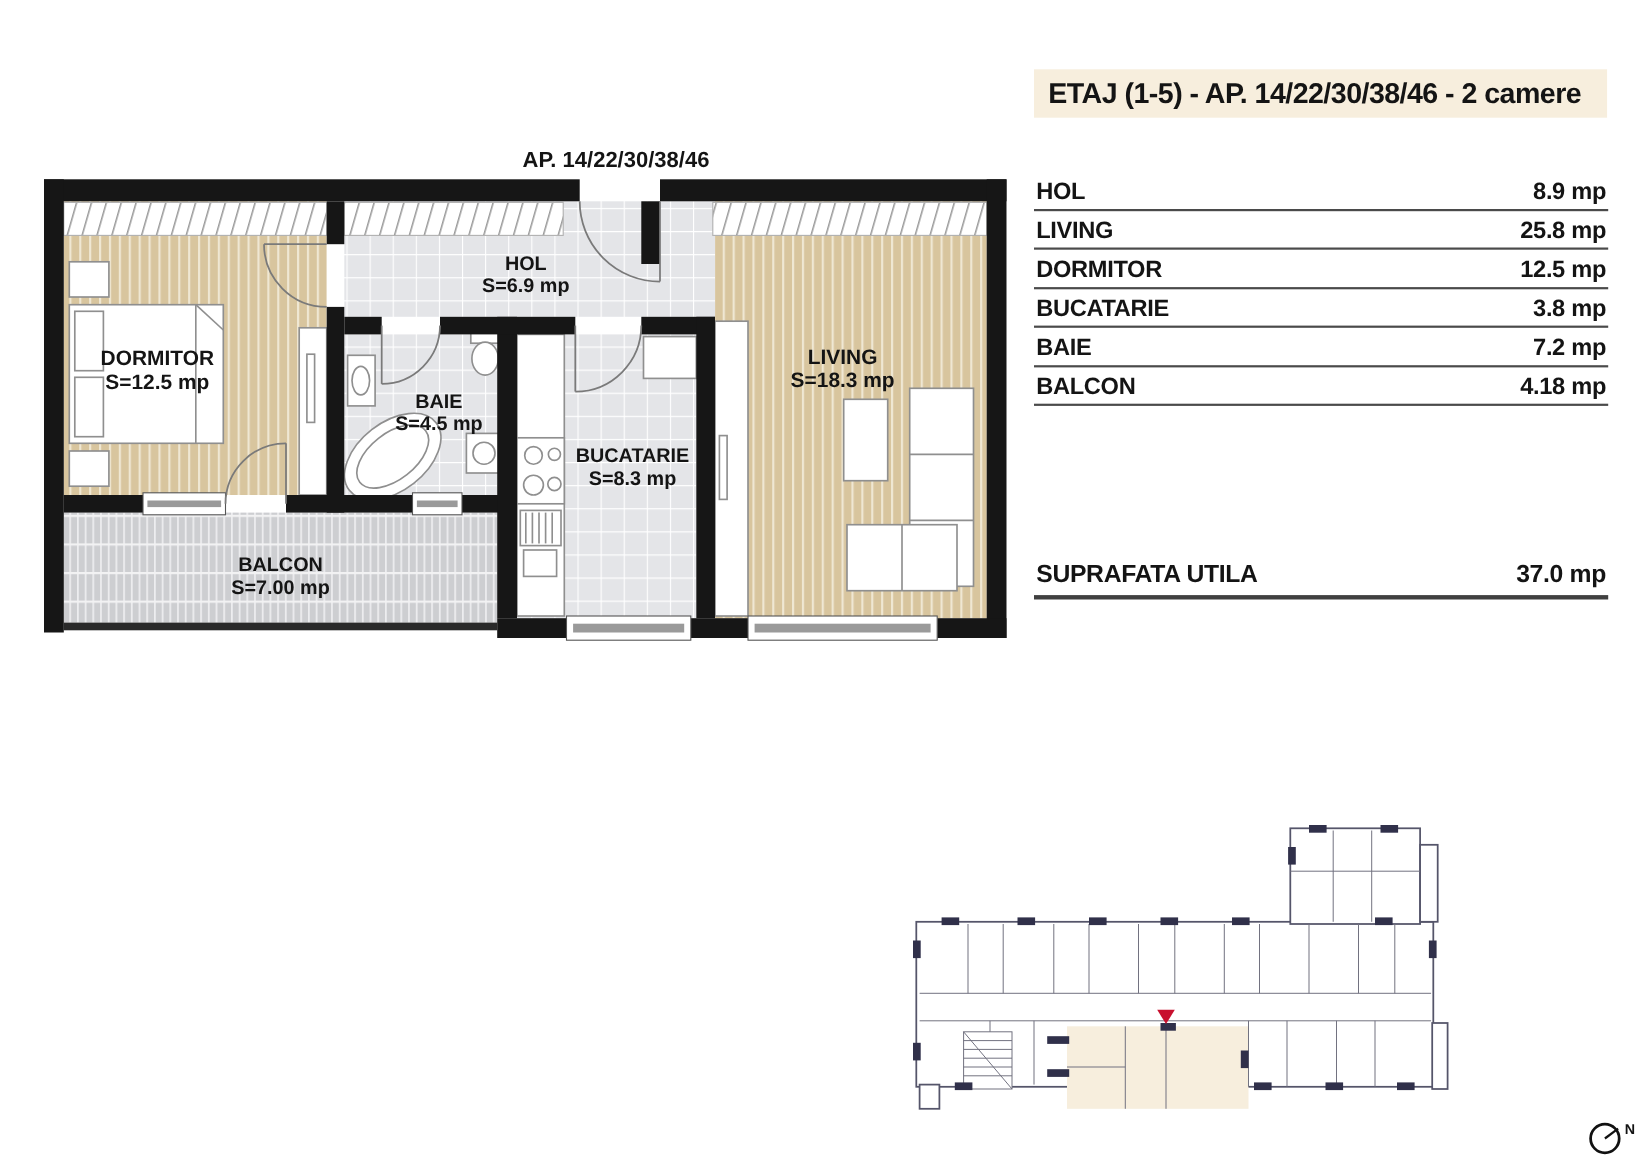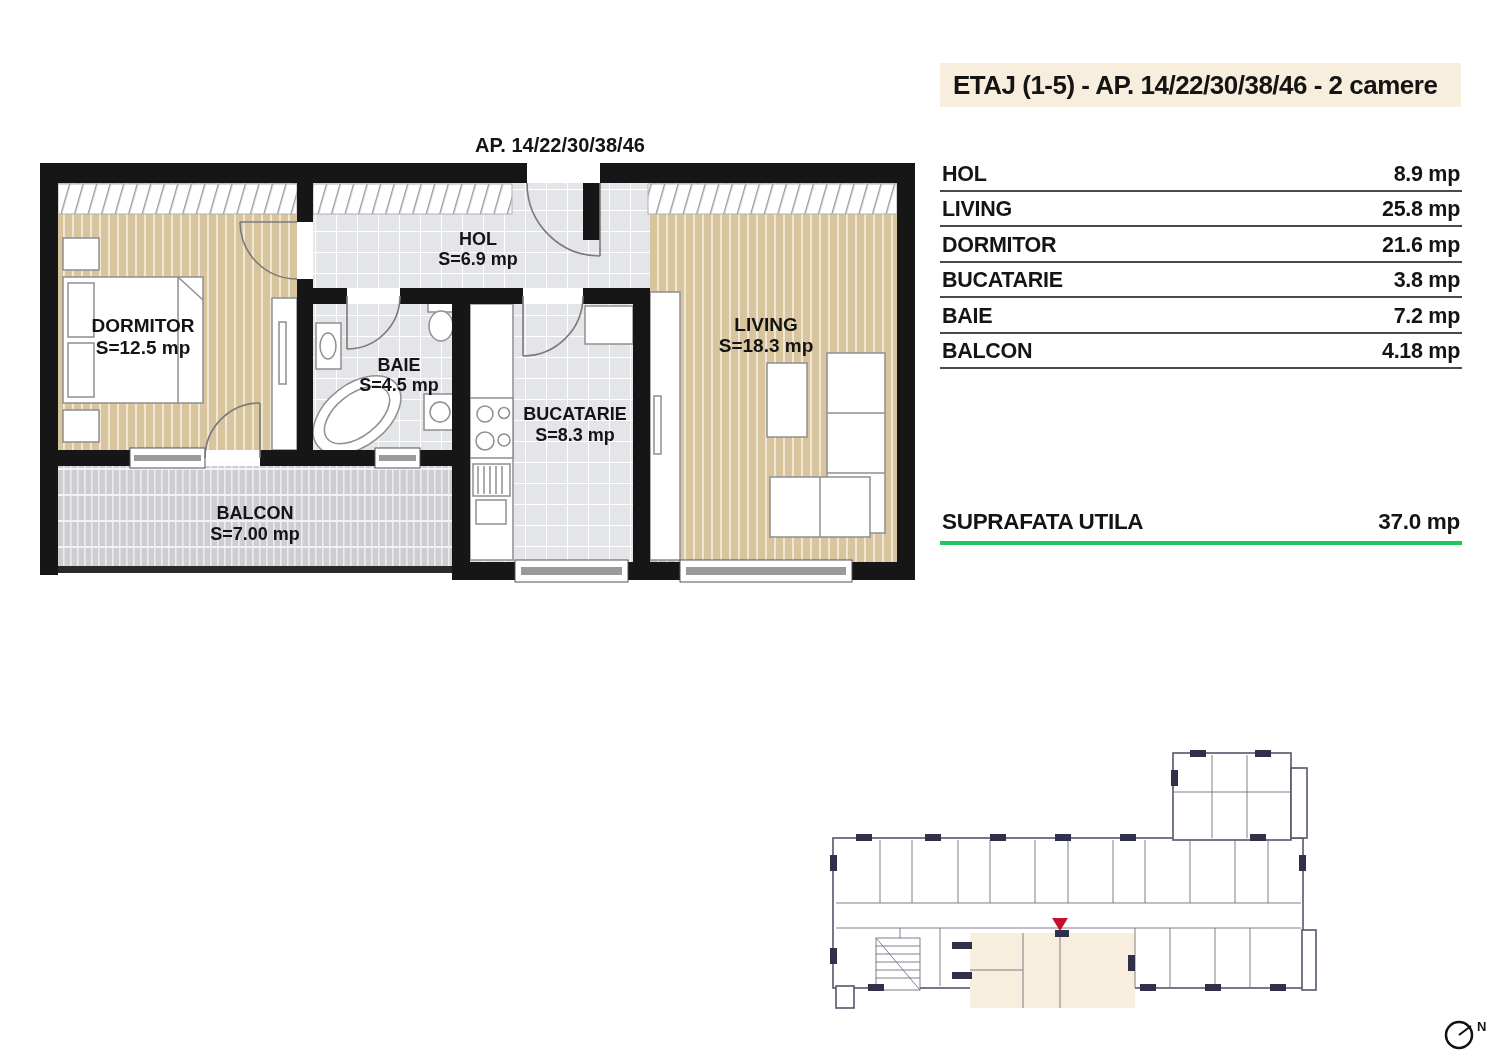--- a/index.html
+++ b/index.html
@@ -18,21 +18,21 @@
   .area-table{position:absolute;left:940px;top:156px;width:522px;}
   .area-row{
     display:flex;justify-content:space-between;align-items:flex-end;
     height:35.5px;border-bottom:2px solid #4a4a4a;
     font-size:21.5px;font-weight:bold;letter-spacing:-0.3px;
     padding:0 2px 3px 2px;box-sizing:border-box;
   }
   .total-row{
     position:absolute;left:940px;top:508px;width:522px;
     display:flex;justify-content:space-between;align-items:flex-end;
-    height:37px;border-bottom:4px solid #22c55e;
+    height:37px;border-bottom:4px solid #404040;
     font-size:22.5px;font-weight:bold;letter-spacing:-0.3px;
     padding:0 2px 6px 2px;box-sizing:border-box;
   }
   svg text{font-family:"Liberation Sans", sans-serif;font-weight:bold;fill:#141414;}
 </style>
 </head>
 <body>
 
 <div class="canvas">
 
@@ -306,21 +306,21 @@
     <div class="area-row">
       <span>HOL</span>
       <span>8.9 mp</span>
     </div>
     <div class="area-row">
       <span>LIVING</span>
       <span>25.8 mp</span>
     </div>
     <div class="area-row">
       <span>DORMITOR</span>
-      <span>21.6 mp</span>
+      <span>12.5 mp</span>
     </div>
     <div class="area-row">
       <span>BUCATARIE</span>
       <span>3.8 mp</span>
     </div>
     <div class="area-row">
       <span>BAIE</span>
       <span>7.2 mp</span>
     </div>
     <div class="area-row">

